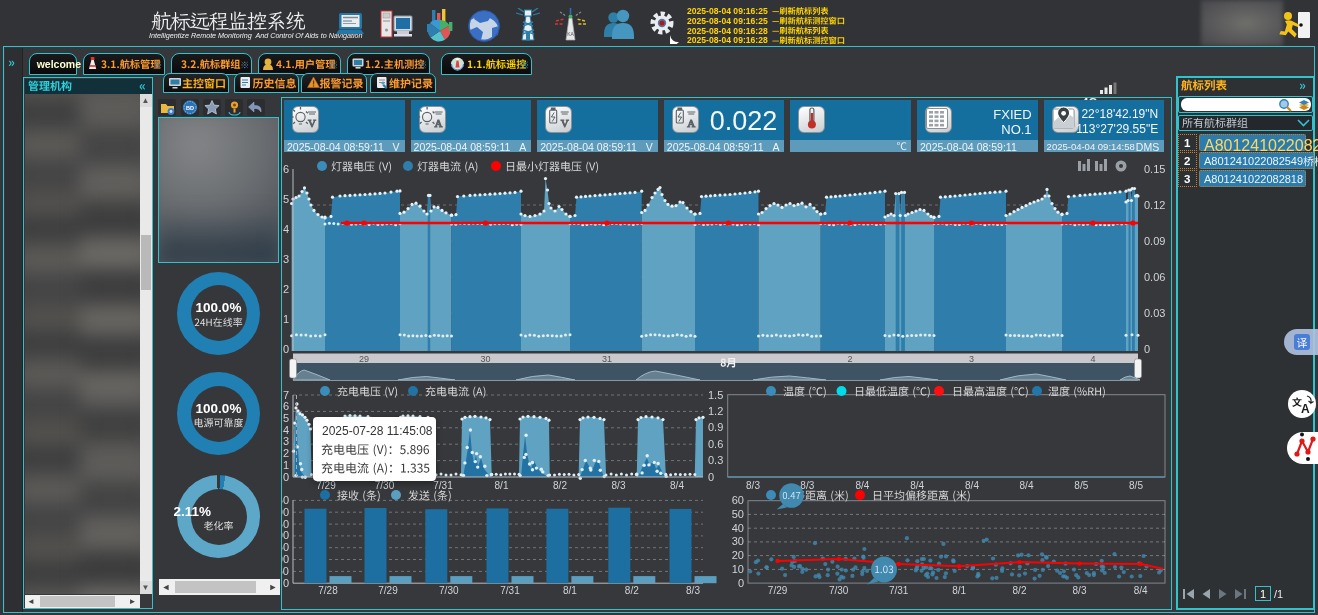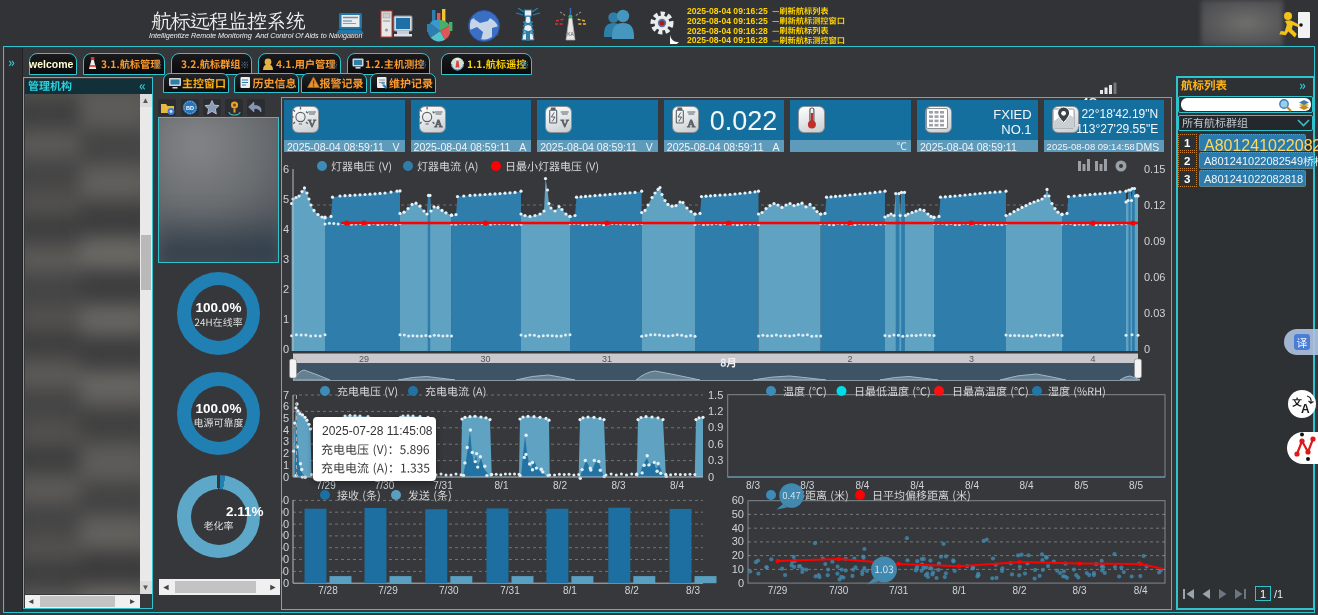--- a/index.html
+++ b/index.html
@@ -90,21 +90,21 @@
       </g>
     </svg>
     <div class="abs" style="left:3px;top:46px;width:1312px;height:567px;border:1.5px solid #2ec3cd;background:#35373a"></div>
     <div class="abs" style="left:4.5px;top:47.5px;width:18px;height:564px;background:#2d2f32;border-right:1px solid #222"></div>
     <div class="abs" style="left:29px;top:53px;width:48px;height:22px;border:1.5px solid #2ec3cd;border-radius:8px 8px 0 0;background:linear-gradient(#1a1a1c,#0a0a0c)"></div>
     <div class="abs" style="left:83px;top:53px;width:82px;height:22px;border:1.5px solid #2ec3cd;border-radius:8px 8px 0 0;background:linear-gradient(#1a1a1c,#0a0a0c)"></div>
     <div class="abs" style="left:171px;top:53px;width:81px;height:22px;border:1.5px solid #2ec3cd;border-radius:8px 8px 0 0;background:linear-gradient(#1a1a1c,#0a0a0c)"></div>
     <div class="abs" style="left:258px;top:53px;width:83px;height:22px;border:1.5px solid #2ec3cd;border-radius:8px 8px 0 0;background:linear-gradient(#1a1a1c,#0a0a0c)"></div>
     <div class="abs" style="left:347px;top:53px;width:83px;height:22px;border:1.5px solid #2ec3cd;border-radius:8px 8px 0 0;background:linear-gradient(#1a1a1c,#0a0a0c)"></div>
     <div class="abs" style="left:441px;top:53px;width:91px;height:22px;border:1.5px solid #2ec3cd;border-radius:8px 8px 0 0;background:linear-gradient(#1a1a1c,#0a0a0c)"></div>
-    <div class="abs" style="left:29px;top:58px;width:52px;text-align:left;font-size:10.5px;font-weight:bold;color:#ffffd2">welcome</div>
+    <div class="abs" style="left:29px;top:58px;width:52px;text-align:right;font-size:10.5px;font-weight:bold;color:#ffffd2">welcome</div>
     <svg class="abs" style="left:83px;top:53px" width="400" height="22" viewBox="83 53 400 22">
 <g>
         <path d="M89 69 l2.4 -9 h2.4 l2.4 9 Z" fill="#eee"></path>
         <rect x="90.8" y="57" width="3.6" height="3" fill="#d33"></rect>
         <path d="M89.6 66 l6 0" stroke="#d33" stroke-width="1.6"></path>
       </g>
 <g>
         <circle cx="268" cy="62" r="3.4" fill="#e3b341"></circle>
         <path d="M263 70 q0 -5.4 5 -5.4 q5 0 5 5.4 Z" fill="#e3b341"></path>
       </g>
@@ -170,21 +170,21 @@
 <div style="position:absolute;left:0;top:90px;width:121px;height:56px;filter:blur(9px);background:linear-gradient(180deg,rgba(40,60,75,.0),rgba(30,48,62,.75))"></div>
 </div>
     <div class="abs" style="left:177.0px;top:271.5px;width:83px;height:83px;border-radius:50%;background:#2080b4"></div>
     <div class="abs" style="left:190.5px;top:285.0px;width:56px;height:56px;border-radius:50%;background:#35373a"></div>
     <div class="abs" style="left:173.5px;top:300.0px;width:90px;text-align:center;font-size:13.5px;font-weight:bold;color:#fff">100.0%</div>
     <div class="abs" style="left:177.0px;top:372.0px;width:83px;height:83px;border-radius:50%;background:#2080b4"></div>
     <div class="abs" style="left:190.5px;top:385.5px;width:56px;height:56px;border-radius:50%;background:#35373a"></div>
     <div class="abs" style="left:173.5px;top:400.5px;width:90px;text-align:center;font-size:13.5px;font-weight:bold;color:#fff">100.0%</div>
     <div class="abs" style="left:177.0px;top:475.0px;width:83px;height:83px;border-radius:50%;background:conic-gradient(#35373a 0 2deg,#2080b4 2deg 9.6deg,#5da7c8 9.6deg 358deg,#35373a 358deg)"></div>
     <div class="abs" style="left:190.5px;top:488.5px;width:56px;height:56px;border-radius:50%;background:#35373a"></div>
-    <div class="abs" style="left:173.5px;top:503.5px;width:90px;text-align:right;font-size:13.5px;font-weight:bold;color:#fff">2.11%</div>
+    <div class="abs" style="left:173.5px;top:503.5px;width:90px;text-align:left;font-size:13.5px;font-weight:bold;color:#fff">2.11%</div>
     <div class="abs" style="left:159px;top:579px;width:121px;height:16px;background:#f0f0f0"></div>
     <div class="abs" style="left:159px;top:579px;width:14px;height:16px;color:#444;font-size:9px;text-align:center;line-height:16px">◄</div>
     <div class="abs" style="left:266px;top:579px;width:14px;height:16px;color:#444;font-size:9px;text-align:center;line-height:16px">►</div>
     <div class="abs" style="left:175px;top:581px;width:81px;height:12px;background:#c3c3c3"></div>
     <div class="abs" style="left:163px;top:73px;width:65.5px;height:20px;border:1.5px solid #2ec3cd;border-radius:7px 7px 0 0;background:linear-gradient(#222326,#0c0d0f)"></div>
     <div class="abs" style="left:233.5px;top:73px;width:65.5px;height:20px;border:1.5px solid #2ec3cd;border-radius:7px 7px 0 0;background:linear-gradient(#222326,#0c0d0f)"></div>
     <div class="abs" style="left:300.5px;top:73px;width:66.5px;height:20px;border:1.5px solid #2ec3cd;border-radius:7px 7px 0 0;background:linear-gradient(#222326,#0c0d0f)"></div>
     <div class="abs" style="left:370px;top:73px;width:65.5px;height:20px;border:1.5px solid #2ec3cd;border-radius:7px 7px 0 0;background:linear-gradient(#222326,#0c0d0f)"></div>
     <svg class="abs" style="left:163px;top:73px" width="280" height="20" viewBox="163 73 280 20">
 <g>
@@ -242,21 +242,21 @@
     <div class="abs" style="left:790.4px;top:100px;width:120.6px;height:39.5px;background:#146e9e"></div>
     <div class="abs" style="left:790.4px;top:139.5px;width:120.6px;height:12.5px;background:#5e9aba"></div>
     <div class="abs" style="left:798.4px;top:105.5px;width:27px;height:27px;border-radius:6px;background:linear-gradient(160deg,#ffffff,#c9cdd1);border:1px solid #8a9298"></div>
     <div class="abs" style="left:917px;top:100px;width:120.6px;height:39.5px;background:#146e9e"></div>
     <div class="abs" style="left:917px;top:139.5px;width:120.6px;height:12.5px;background:#5e9aba"></div>
     <div class="abs" style="left:920px;top:140.5px;font-size:10.5px;color:#eef4f8">2025-08-04 08:59:11</div>
     <div class="abs" style="left:925px;top:105.5px;width:27px;height:27px;border-radius:6px;background:linear-gradient(160deg,#ffffff,#c9cdd1);border:1px solid #8a9298"></div>
     <div class="abs" style="left:917px;top:107px;width:114.6px;text-align:right;font-size:13px;color:#f2f7fa;line-height:15px">FXIED<br>NO.1</div>
     <div class="abs" style="left:1043.6px;top:100px;width:120.6px;height:39.5px;background:#146e9e"></div>
     <div class="abs" style="left:1043.6px;top:139.5px;width:120.6px;height:12.5px;background:#5e9aba"></div>
-    <div class="abs" style="left:1046.6px;top:141px;font-size:9.5px;color:#eef4f8">2025-08-08 09:14:58</div>
+    <div class="abs" style="left:1046.6px;top:141px;font-size:9.5px;color:#eef4f8">2025-04-04 09:14:58</div>
     <div class="abs" style="left:1043.6px;top:140.5px;width:115.6px;text-align:right;font-size:10.5px;color:#eef4f8">DMS</div>
     <div class="abs" style="left:1051.6px;top:105.5px;width:27px;height:27px;border-radius:6px;background:linear-gradient(160deg,#ffffff,#c9cdd1);border:1px solid #8a9298"></div>
     <div class="abs" style="left:1043.6px;top:107px;width:114.6px;text-align:right;font-size:12px;color:#f2f7fa;line-height:15px">22°18'42.19"N<br>113°27'29.55"E</div>
     <svg class="abs" style="left:284px;top:100px" width="888" height="52" viewBox="284 100 888 52">
       <g stroke="#5a6268" fill="none" stroke-width="1.1">
         <circle cx="300.5" cy="117" r="4.6" fill="none"></circle>
         <path d="M298.3 121.5 h4.4 M298.9 124 h3.2"></path>
         <path d="M300.5 109.5 v-2.4 M295.0 111.5 l-1.8 -1.8 M306.0 111.5 l1.8 1.8 M293.5 117 h-2.6 M306.0 122 l1.8 1.8 M295.0 122 l-1.8 1.8" stroke-width="1.3"></path>
       </g>
       <g stroke="#5a6268">

